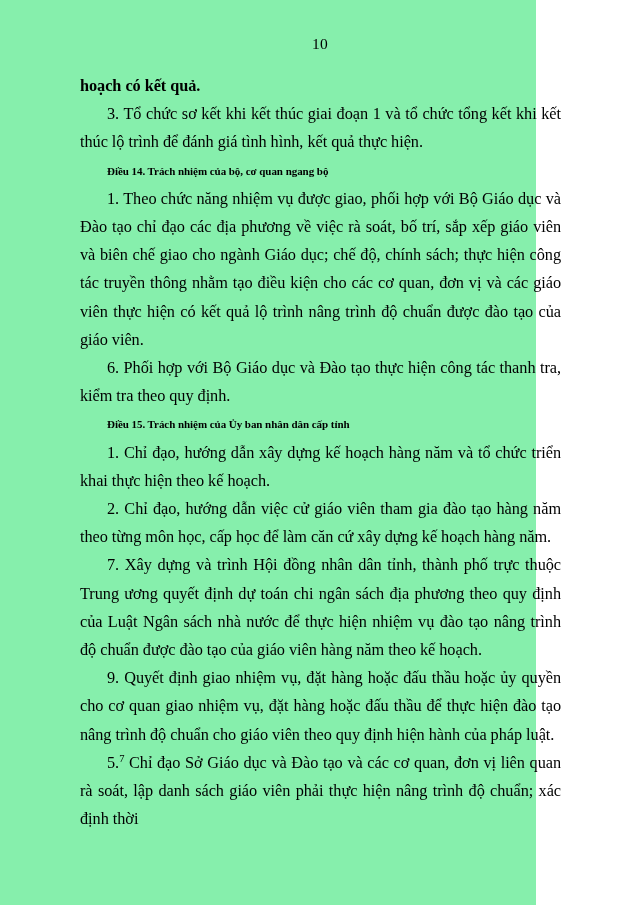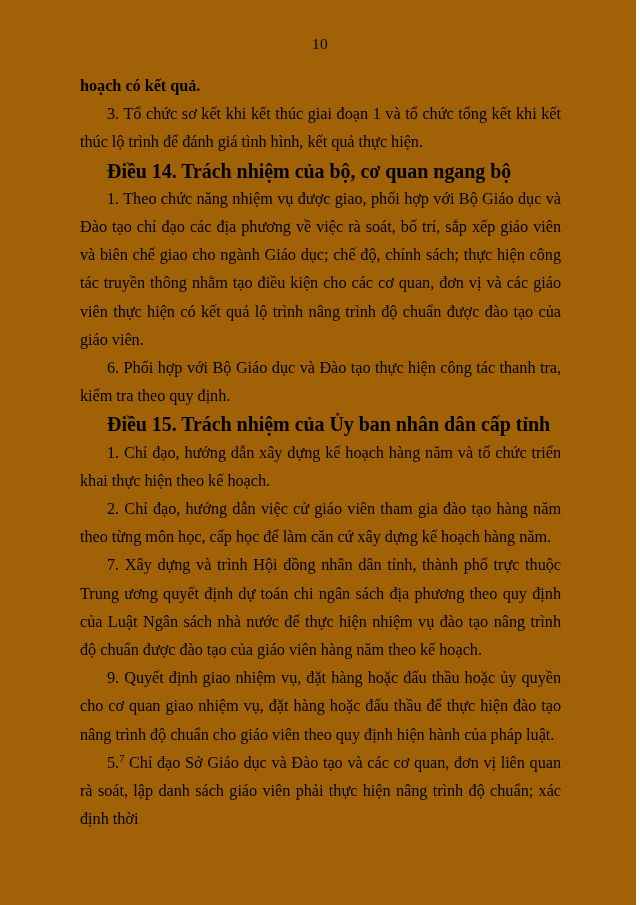--- a/index.html
+++ b/index.html
@@ -10,23 +10,23 @@
   body {
     width: 640px;
     height: 905px;
     font-family: "Liberation Serif", "DejaVu Serif", serif;
     color: #000000;
     overflow: hidden;
     position: relative;
   }
   .page {
     position: relative;
-    width: 636px;
+    width: 536px;
     height: 905px;
-    background: #a16207;
+    background: #86efac;
     box-sizing: border-box;
   }
   .page-number {
     position: absolute;
     top: 36px;
     left: 0;
     width: 640px;
     text-align: center;
     font-size: 15.5px;
     line-height: 1;
@@ -46,21 +46,21 @@
     text-justify: inter-word;
     text-indent: 27px;
     letter-spacing: -0.05px;
   }
   p.no-indent {
     text-indent: 0;
     font-weight: bold;
   }
   p.heading {
     margin: 0;
-    font-size: 20px;
+    font-size: 11px;
     line-height: 28.2px;
     font-weight: bold;
     text-align: left;
     text-indent: 27px;
     letter-spacing: -0.05px;
   }
   sup.fn-ref {
     font-size: 10.5px;
     vertical-align: super;
     line-height: 0;

